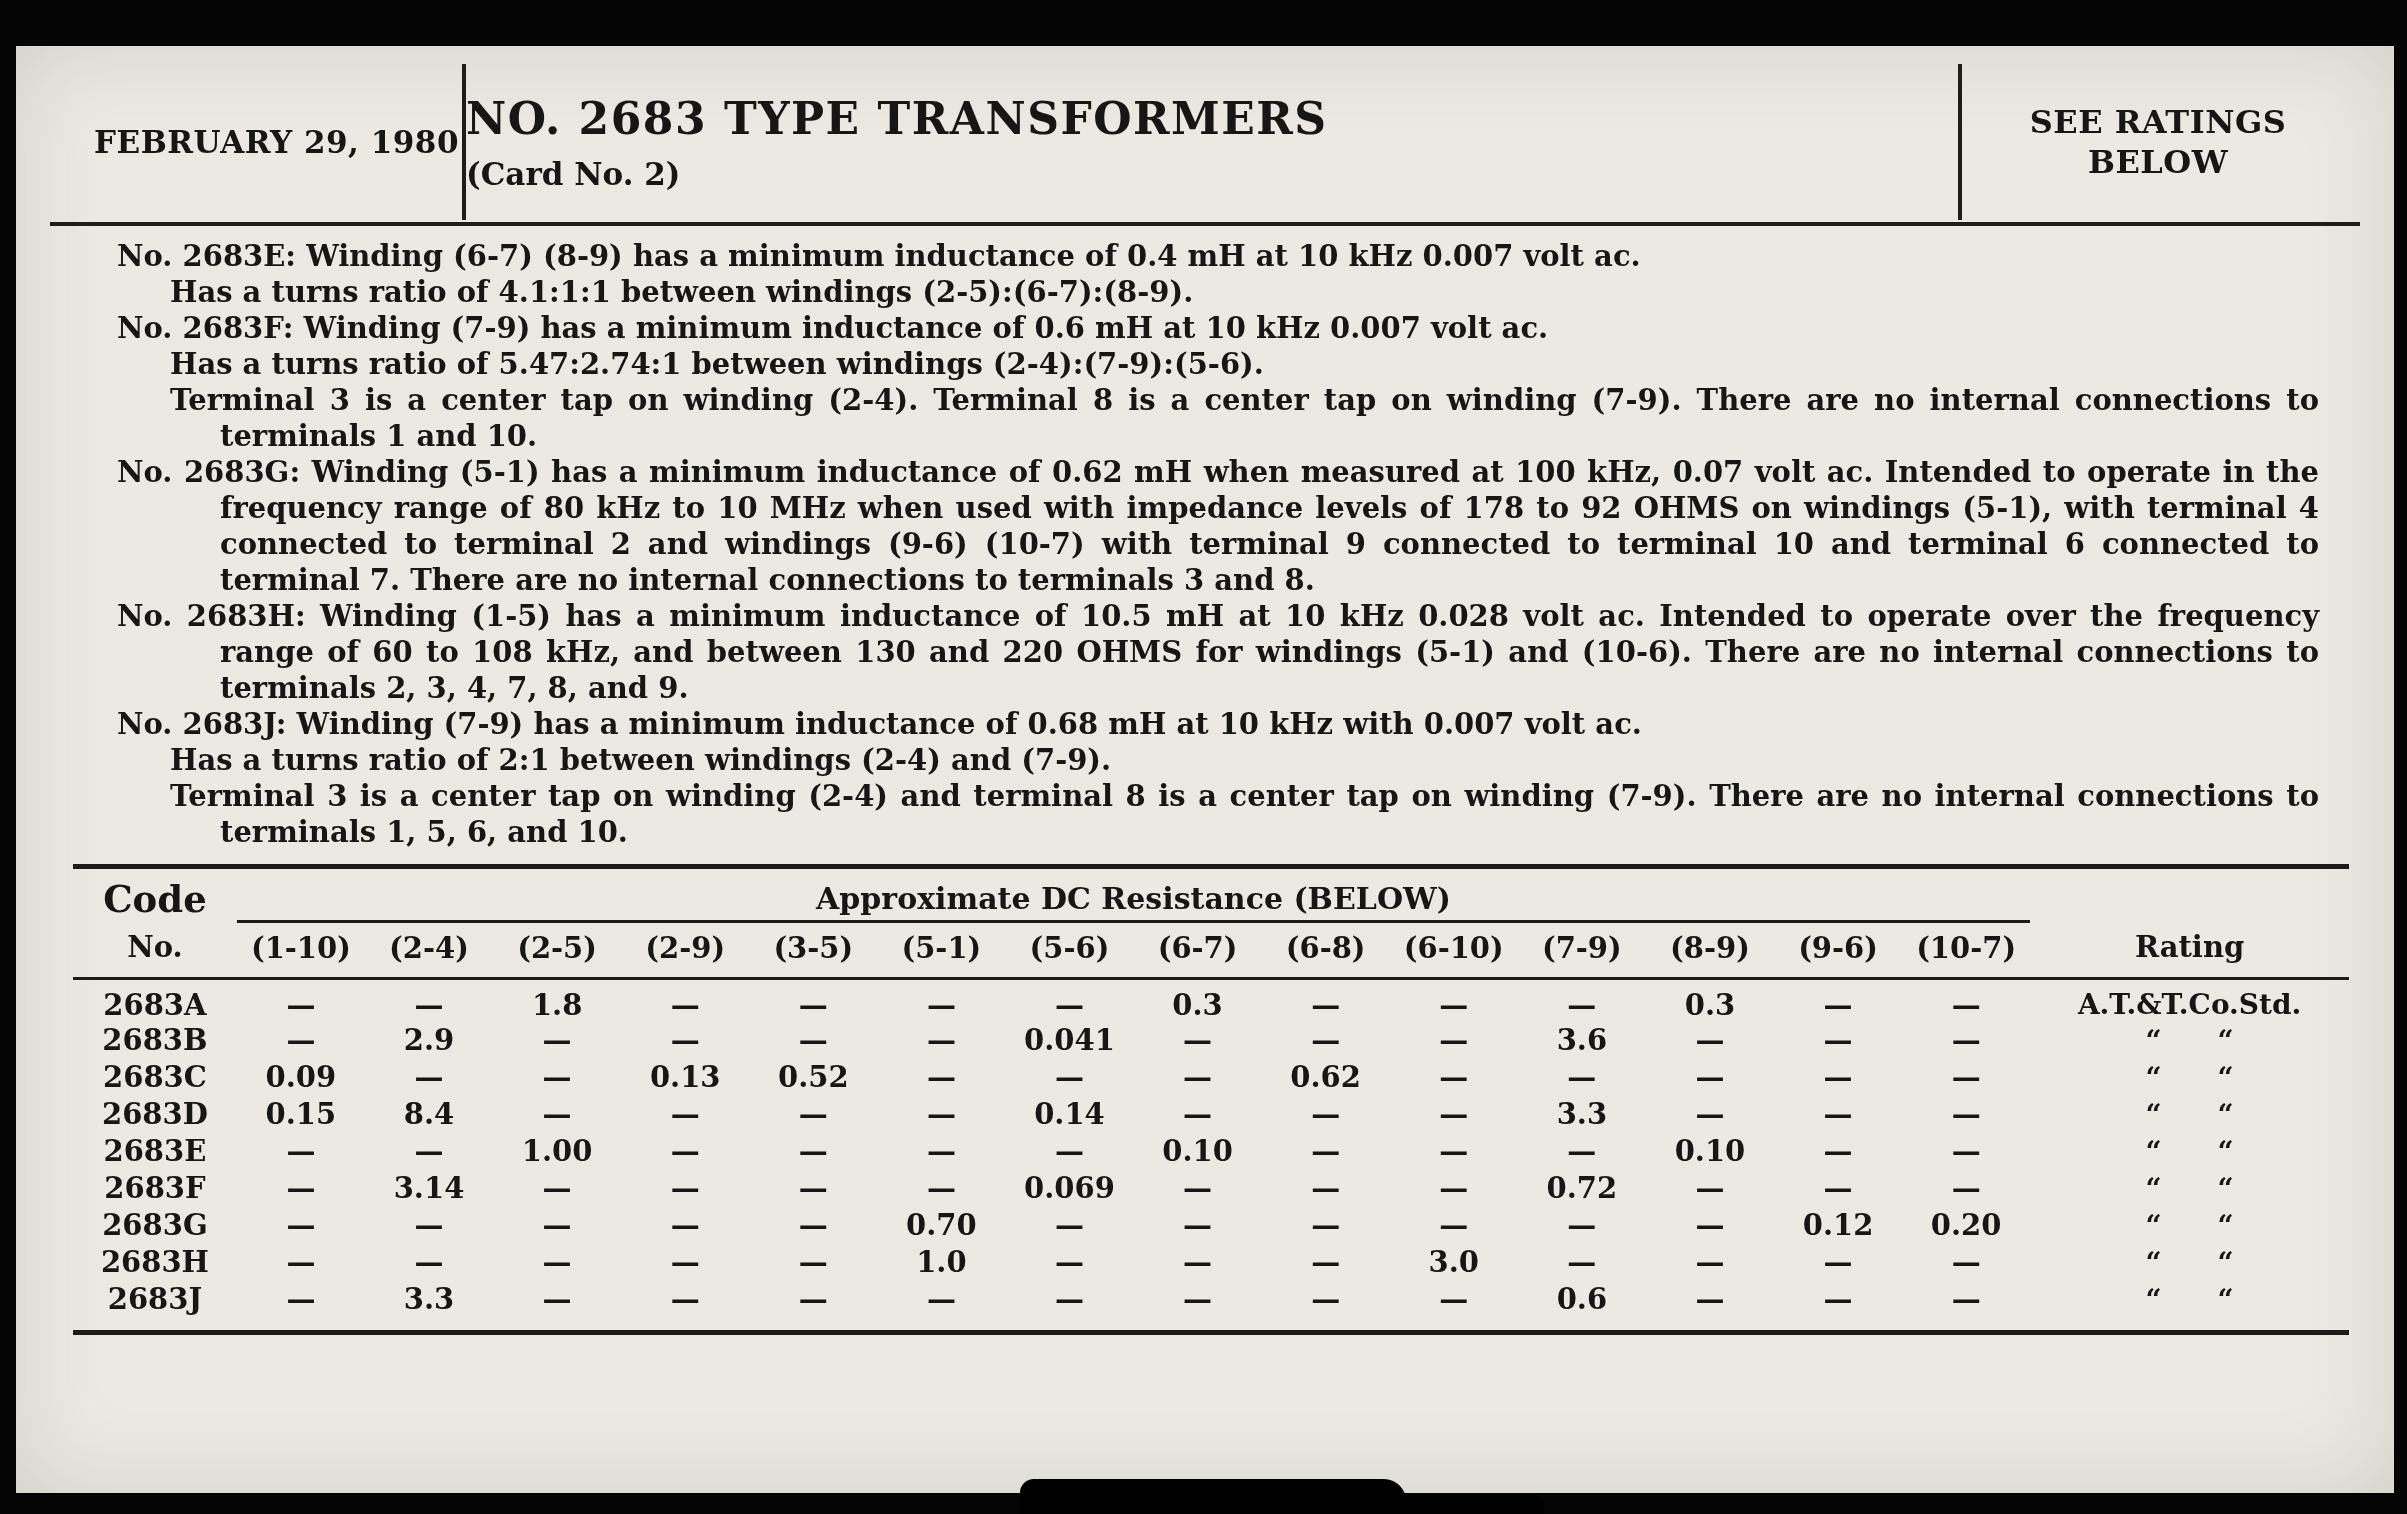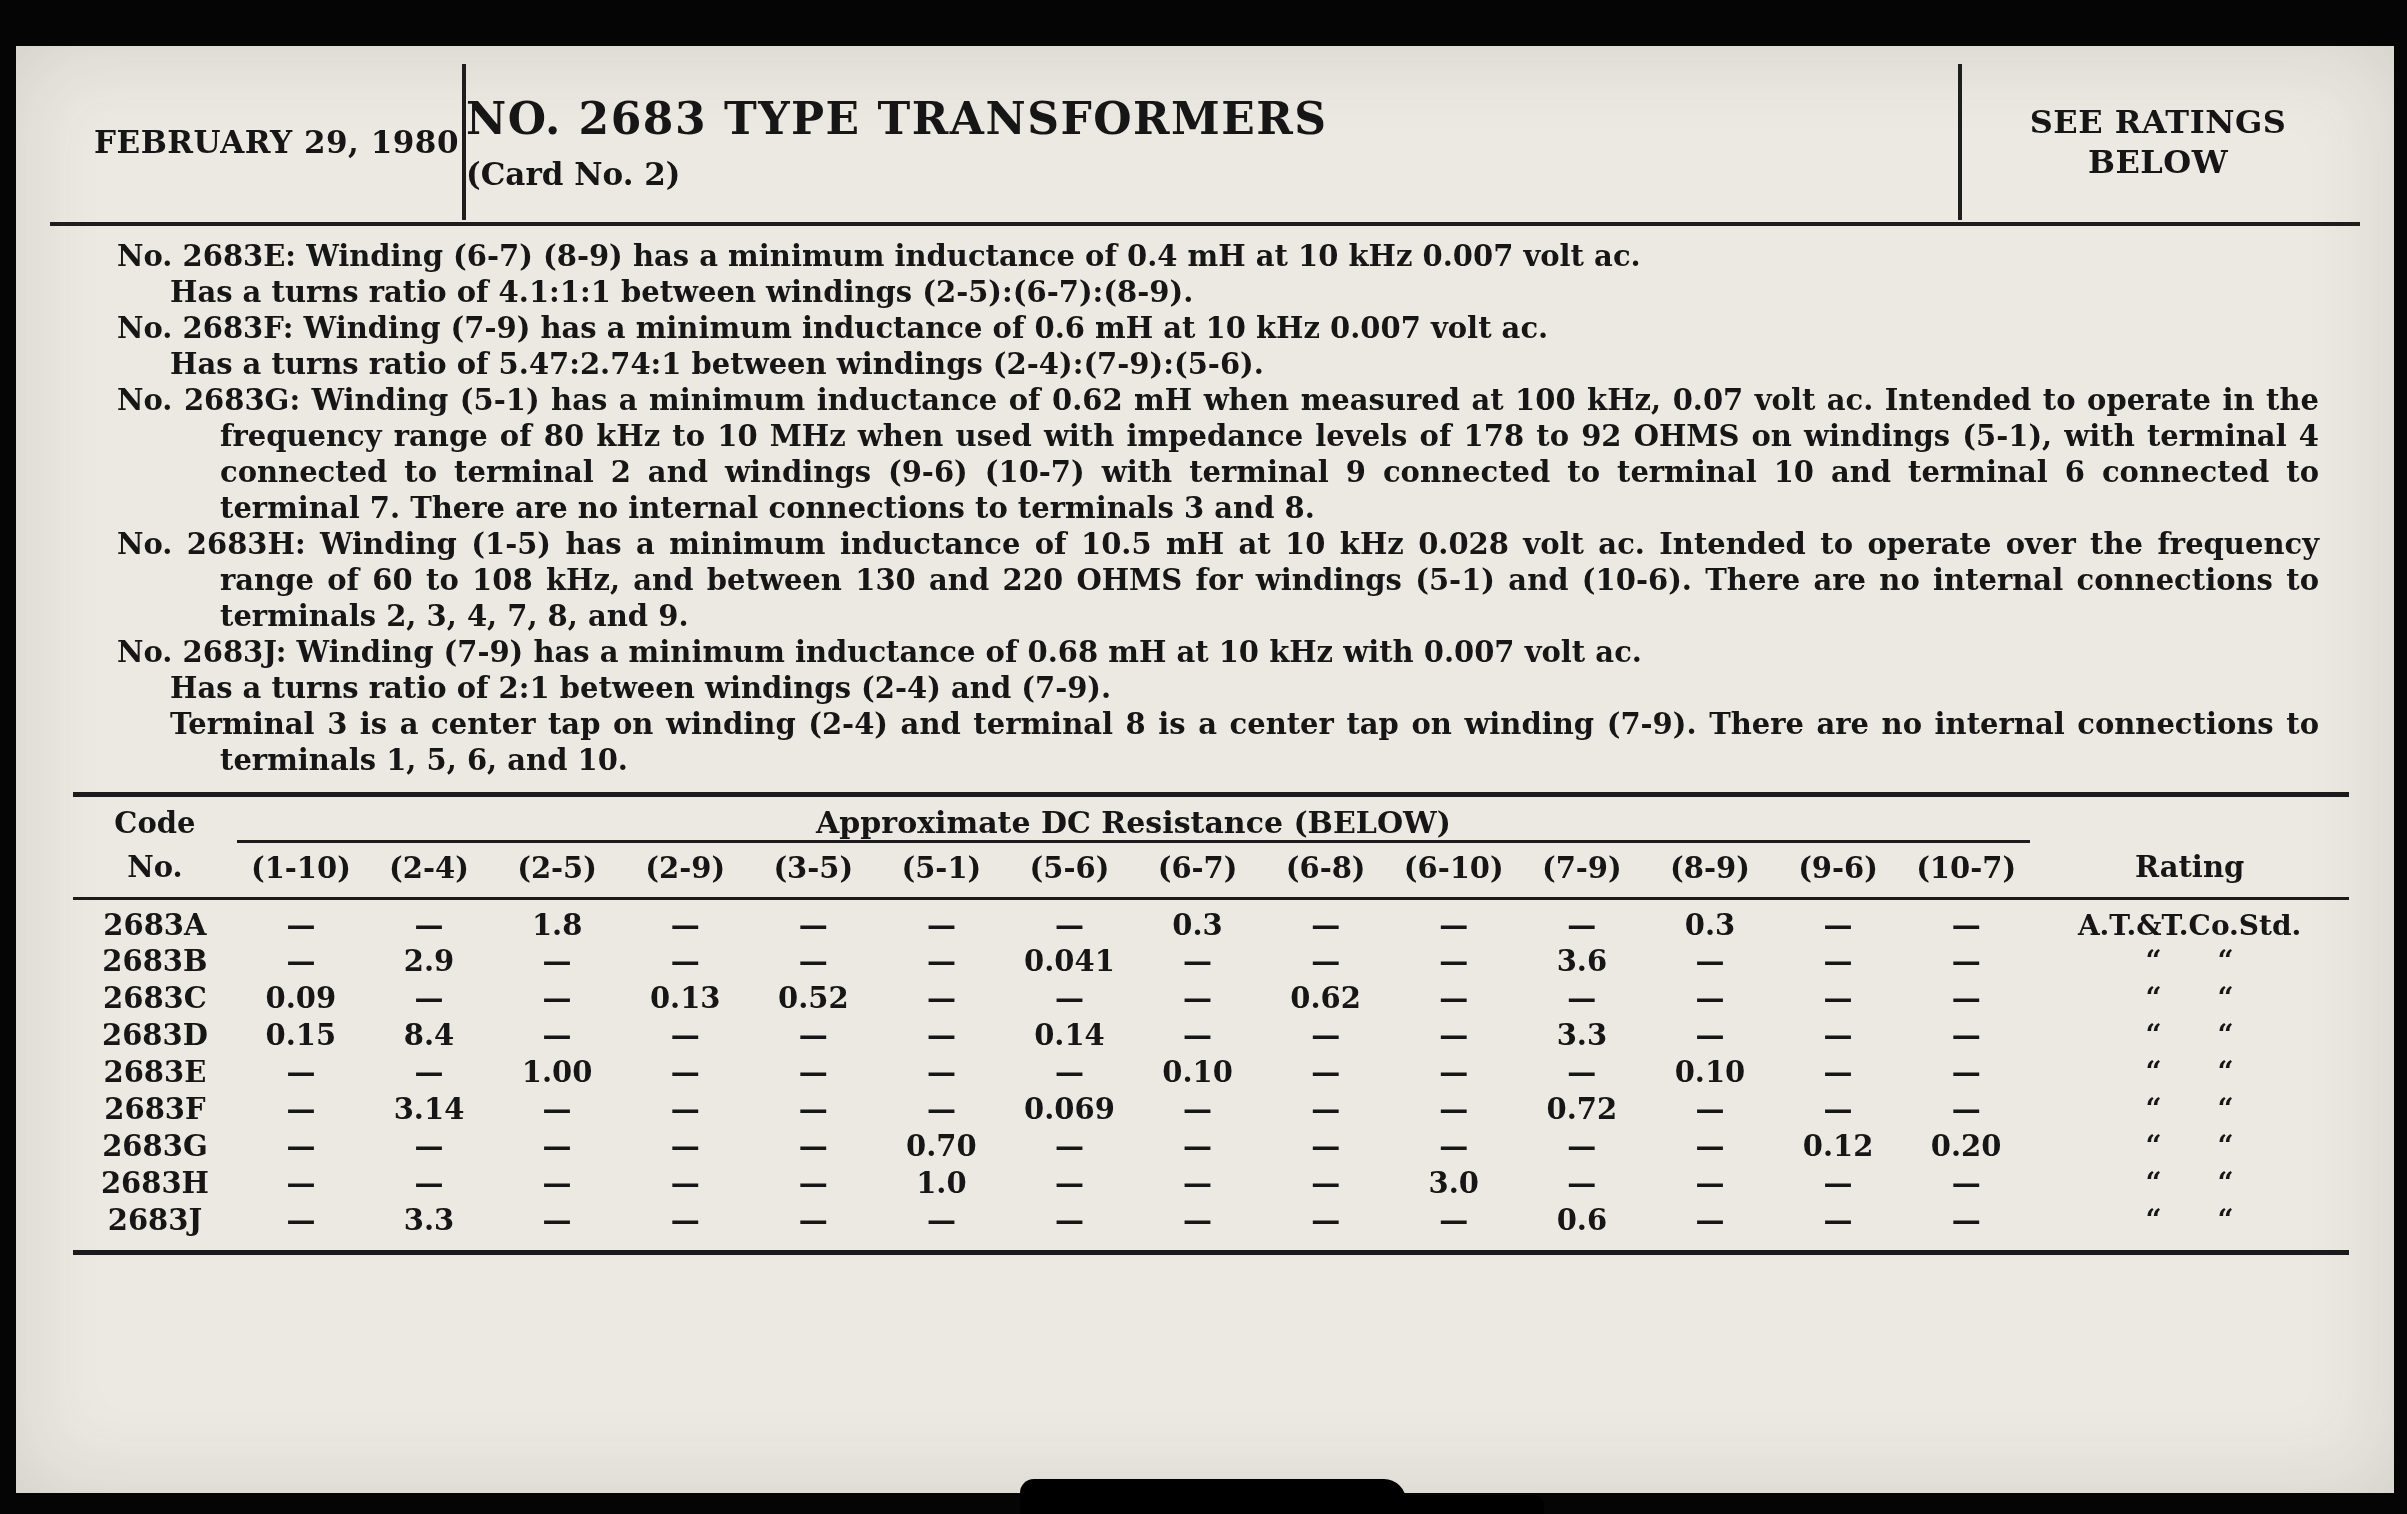--- a/index.html
+++ b/index.html
@@ -43,21 +43,21 @@
   .note-p.sub  { padding-left:103px; text-indent:-50px; }
   
   .table-wrap {
     margin:14px 45px 0 57px;
     border-top:5px solid #1b1b1b;
     border-bottom:5px solid #1b1b1b;
     padding:8px 0 12px 0;
   }
   table.res-table { width:100%; border-collapse:collapse; table-layout:fixed; font-size:29px; font-weight:700; }
   .res-table td, .res-table th { text-align:center; vertical-align:middle; padding:0; }
-  .code-top { vertical-align:bottom; font-size:29px; padding-bottom:2px; }
+  .code-top { vertical-align:bottom; font-size:37px; padding-bottom:2px; }
   .table-title { font-size:30px; padding-bottom:6px; border-bottom:3px solid #1b1b1b; }
   .rating-top { border:none; }
   tr.col-head-row th { padding:8px 0 12px 0; border-bottom:3px solid #1b1b1b; font-weight:700; }
   tbody td { height:37px; }
   tbody tr:first-child td { padding-top:8px; }
   td.rating-cell { font-size:28px; }
   
   .footer { margin-top:auto; margin-bottom:30px; position:relative; height:38px; }
   .f-center { position:absolute; left:0; right:0; text-align:center; font-size:28px; letter-spacing:0.3px; }
   .f-right {
@@ -93,20 +93,21 @@
         <div>BELOW</div>
       </div>
     </div>
     <div class="header-rule"></div>
 
     <div class="notes">
         <p class="note-p lead">No. 2683E: Winding (6-7) (8-9) has a minimum inductance of 0.4 mH at 10 kHz 0.007 volt ac.</p>
         <p class="note-p sub">Has a turns ratio of 4.1:1:1 between windings (2-5):(6-7):(8-9).</p>
         <p class="note-p lead">No. 2683F: Winding (7-9) has a minimum inductance of 0.6 mH at 10 kHz 0.007 volt ac.</p>
         <p class="note-p sub">Has a turns ratio of 5.47:2.74:1 between windings (2-4):(7-9):(5-6).</p>
+        <p class="note-p sub">Terminal 3 is a center tap on winding (2-4). Terminal 8 is a center tap on winding (7-9). There are no internal connections to terminals 1 and 10.</p>
         <p class="note-p lead">No. 2683G: Winding (5-1) has a minimum inductance of 0.62 mH when measured at 100 kHz, 0.07 volt ac. Intended to operate in the frequency range of 80 kHz to 10 MHz when used with impedance levels of 178 to 92 OHMS on windings (5-1), with terminal 4 connected to terminal 2 and windings (9-6) (10-7) with terminal 9 connected to terminal 10 and terminal 6 connected to terminal 7. There are no internal connections to terminals 3 and 8.</p>
         <p class="note-p lead">No. 2683H: Winding (1-5) has a minimum inductance of 10.5 mH at 10 kHz 0.028 volt ac. Intended to operate over the frequency range of 60 to 108 kHz, and between 130 and 220 OHMS for windings (5-1) and (10-6). There are no internal connections to terminals 2, 3, 4, 7, 8, and 9.</p>
         <p class="note-p lead">No. 2683J: Winding (7-9) has a minimum inductance of 0.68 mH at 10 kHz with 0.007 volt ac.</p>
         <p class="note-p sub">Has a turns ratio of 2:1 between windings (2-4) and (7-9).</p>
         <p class="note-p sub">Terminal 3 is a center tap on winding (2-4) and terminal 8 is a center tap on winding (7-9). There are no internal connections to terminals 1, 5, 6, and 10.</p>
       </div>
 
     <div class="table-wrap">
       <table class="res-table">
         <colgroup>

